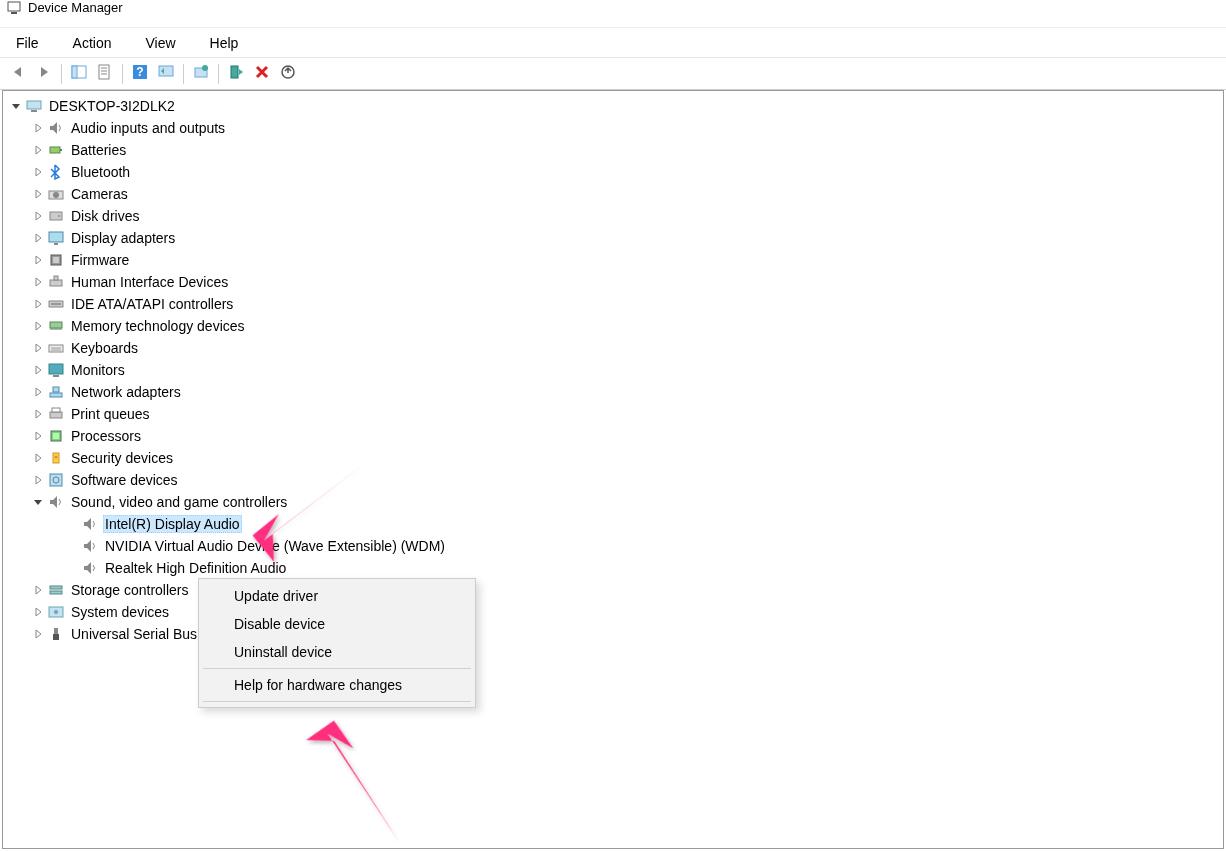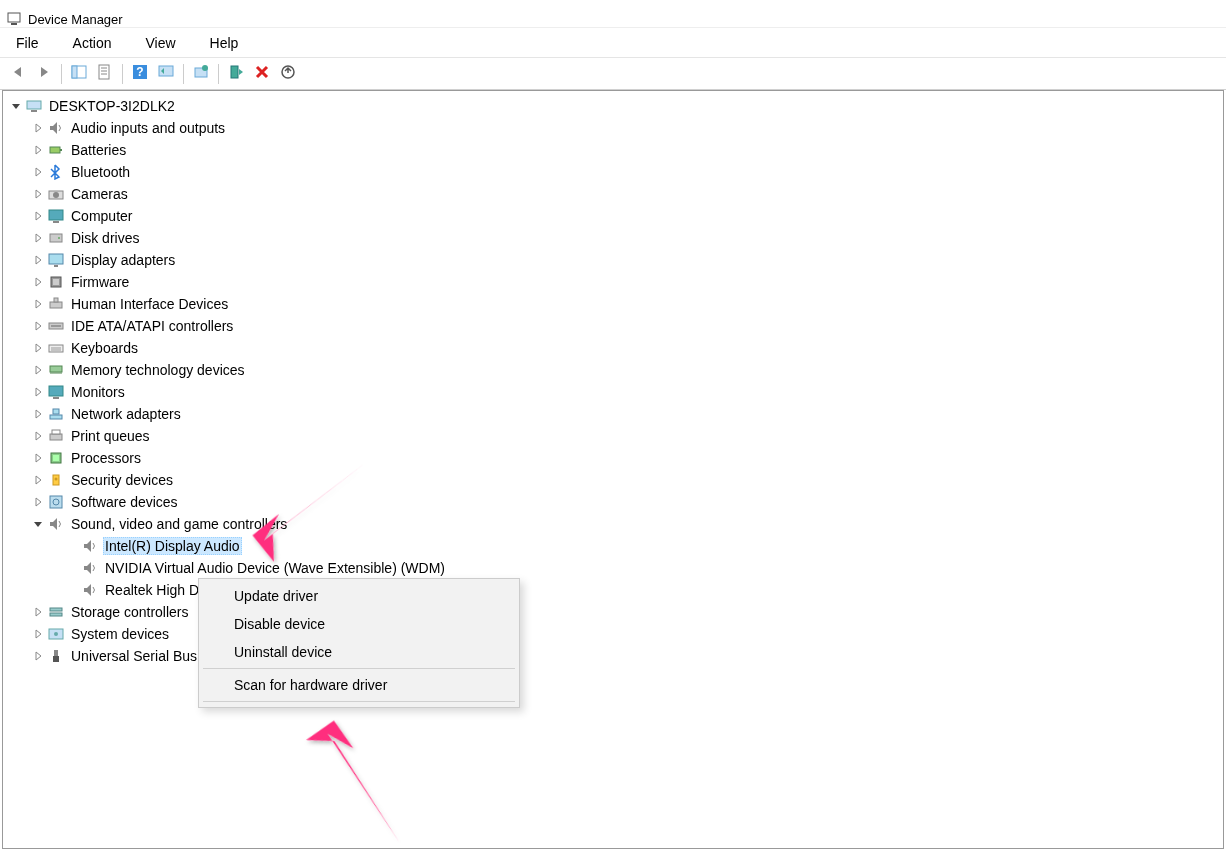--- a/index.html
+++ b/index.html
@@ -1,18 +1,18 @@
 <!DOCTYPE html>
 <html><head>
 <meta charset="utf-8">
 <style>
 * { box-sizing: border-box; margin: 0; padding: 0; }
 body { font-family: "Segoe UI", Tahoma, sans-serif; font-size: 13px; background: #fff; color: #000; width: 1226px; height: 851px; overflow: hidden; position: relative; }
 
-.title-bar { display: flex; align-items: flex-end; height: 28px; padding: 0 6px; border-bottom: 1px solid #eee; }
+.title-bar { display: flex; align-items: flex-start; height: 28px; padding: 0 6px; border-bottom: 1px solid #eee; }
 .title-icon { width: 16px; height: 16px; margin-right: 6px; }
 .title-text { font-size: 13px; }
 
 .menu-bar { display: flex; height: 30px; align-items: center; padding: 0 6px; gap: 14px; border-bottom: 1px solid #e5e5e5; }
 .menu-item { padding: 4px 10px; font-size: 14px; cursor: default; }
 
 .toolbar { display: flex; height: 32px; align-items: center; padding: 2px 6px; border-bottom: 1px solid #d0d0d0; gap: 2px; }
 .tb-btn { width: 24px; height: 24px; display: flex; align-items: center; justify-content: center; cursor: default; border: 1px solid transparent; }
 .tb-sep { width: 1px; height: 20px; background: #ccc; margin: 0 3px; }
 
@@ -22,21 +22,21 @@
 .tree-row { display: flex; align-items: center; height: 22px; white-space: nowrap; cursor: default; }
 .expander { width: 14px; height: 14px; display: inline-flex; align-items: center; justify-content: center; color: #666; font-size: 10px; margin-right: 2px; }
 .node-icon { width: 18px; height: 18px; margin-right: 4px; display: inline-flex; align-items: center; justify-content: center; }
 .node-label { padding: 1px 2px; }
 .selected .node-label { background: #cce8ff; border: 1px dotted #99d1ff; padding: 0 1px; }
 
 .depth-0 { padding-left: 6px; }
 .depth-1 { padding-left: 28px; align-items: center; }
 .depth-2 { padding-left: 62px; }
 
-.context-menu { position: absolute; left: 198px; top: 578px; width: 322px; background: #f2f2f2; border: 1px solid #ccc; box-shadow: 4px 4px 8px rgba(0,0,0,.15); padding: 3px; z-index: 10; }
+.context-menu { position: absolute; left: 198px; top: 578px; width: 278px; background: #f2f2f2; border: 1px solid #ccc; box-shadow: 4px 4px 8px rgba(0,0,0,.15); padding: 3px; z-index: 10; }
 .ctx-item { padding: 6px 32px; font-size: 14px; cursor: default; background: #f2f2f2; }
 .ctx-sep { height: 1px; background: #d0d0d0; margin: 2px 1px; }
 .ctx-bold { font-weight: bold; }
 
 .arrow { position: absolute; z-index: 20; pointer-events: none; }
 .arrow svg { overflow: visible; }
 </style>
 </head>
 <body>
 
@@ -195,34 +195,20 @@
         <span class="node-label">Cameras</span>
       </div>
       <div class="tree-row depth-1">
         <span class="expander">
           <svg width="10" height="10">
             <path d="M3 1 L8 5 L3 9 Z" fill="none" stroke="#888"></path>
           </svg>
         </span>
         <span class="node-icon">
           <svg width="16" height="16">
-            <rect x="1" y="2" width="14" height="10" fill="#5ab" stroke="#388"></rect>
-            <rect x="5" y="13" width="6" height="2" fill="#888"></rect>
-          </svg>
-        </span>
-        <span class="node-label">Computer</span>
-      </div>
-      <div class="tree-row depth-1">
-        <span class="expander">
-          <svg width="10" height="10">
-            <path d="M3 1 L8 5 L3 9 Z" fill="none" stroke="#888"></path>
-          </svg>
-        </span>
-        <span class="node-icon">
-          <svg width="16" height="16">
             <rect x="2" y="4" width="12" height="8" fill="#ccc" stroke="#888"></rect>
             <circle cx="11" cy="8" r="1" fill="#6a6"></circle>
           </svg>
         </span>
         <span class="node-label">Disk drives</span>
       </div>
       <div class="tree-row depth-1">
         <span class="expander">
           <svg width="10" height="10">
             <path d="M3 1 L8 5 L3 9 Z" fill="none" stroke="#888"></path>
@@ -270,49 +256,49 @@
             <path d="M3 1 L8 5 L3 9 Z" fill="none" stroke="#888"></path>
           </svg>
         </span>
         <span class="node-icon">
           <svg width="16" height="16">
             <rect x="1" y="5" width="14" height="6" fill="#ccc" stroke="#888"></rect>
             <line x1="3" y1="8" x2="13" y2="8" stroke="#666"></line>
           </svg>
         </span>
         <span class="node-label">IDE ATA/ATAPI controllers</span>
+      </div>
+      <div class="tree-row depth-1">
+        <span class="expander">
+          <svg width="10" height="10">
+            <path d="M3 1 L8 5 L3 9 Z" fill="none" stroke="#888"></path>
+          </svg>
+        </span>
+        <span class="node-icon">
+          <svg width="16" height="16">
+            <rect x="2" y="4" width="12" height="6" fill="#9c9" stroke="#585"></rect>
+            <line x1="2" y1="11" x2="14" y2="11" stroke="#585"></line>
+          </svg>
+        </span>
+        <span class="node-label">Memory technology devices</span>
       </div>
       <div class="tree-row depth-1">
         <span class="expander">
           <svg width="10" height="10">
             <path d="M3 1 L8 5 L3 9 Z" fill="none" stroke="#888"></path>
           </svg>
         </span>
         <span class="node-icon">
           <svg width="16" height="16">
             <rect x="1" y="5" width="14" height="7" fill="#eee" stroke="#888"></rect>
             <line x1="3" y1="8" x2="13" y2="8" stroke="#999"></line>
             <line x1="3" y1="10" x2="13" y2="10" stroke="#999"></line>
           </svg>
         </span>
         <span class="node-label">Keyboards</span>
-      </div>
-      <div class="tree-row depth-1">
-        <span class="expander">
-          <svg width="10" height="10">
-            <path d="M3 1 L8 5 L3 9 Z" fill="none" stroke="#888"></path>
-          </svg>
-        </span>
-        <span class="node-icon">
-          <svg width="16" height="16">
-            <rect x="2" y="4" width="12" height="6" fill="#9c9" stroke="#585"></rect>
-            <line x1="2" y1="11" x2="14" y2="11" stroke="#585"></line>
-          </svg>
-        </span>
-        <span class="node-label">Memory technology devices</span>
       </div>
       <div class="tree-row depth-1">
         <span class="expander">
           <svg width="10" height="10">
             <path d="M3 1 L8 5 L3 9 Z" fill="none" stroke="#888"></path>
           </svg>
         </span>
         <span class="node-icon">
           <svg width="16" height="16">
             <rect x="1" y="2" width="14" height="10" fill="#5ab" stroke="#388"></rect>
@@ -478,21 +464,21 @@
         <span class="node-label">Universal Serial Bus controllers</span>
       </div>
     </div>
 </div>
 
 <div class="context-menu">
   <div class="ctx-item">Update driver</div>
   <div class="ctx-item">Disable device</div>
   <div class="ctx-item">Uninstall device</div>
   <div class="ctx-sep"></div>
-  <div class="ctx-item">Scan for hardware driver</div>
+  <div class="ctx-item">Help for hardware changes</div>
   <div class="ctx-sep"></div>
 </div>
 
 <div class="arrow" style="left:248px; top:445px;">
   <svg width="130" height="130">
     <defs>
         <filter id="s1" x="-20%" y="-20%" width="140%" height="140%">
           <feDropShadow dx="2" dy="2" stdDeviation="2" flood-opacity="0.3"></feDropShadow>
         </filter>
       </defs>

